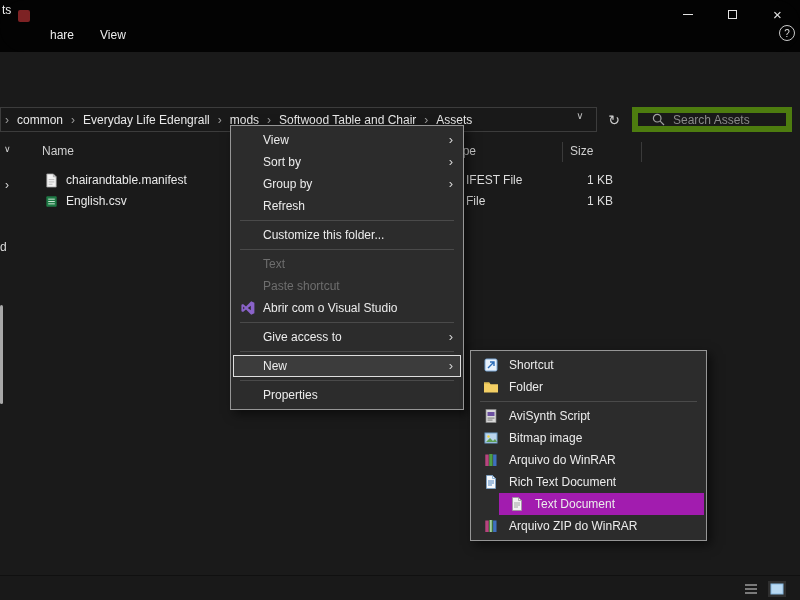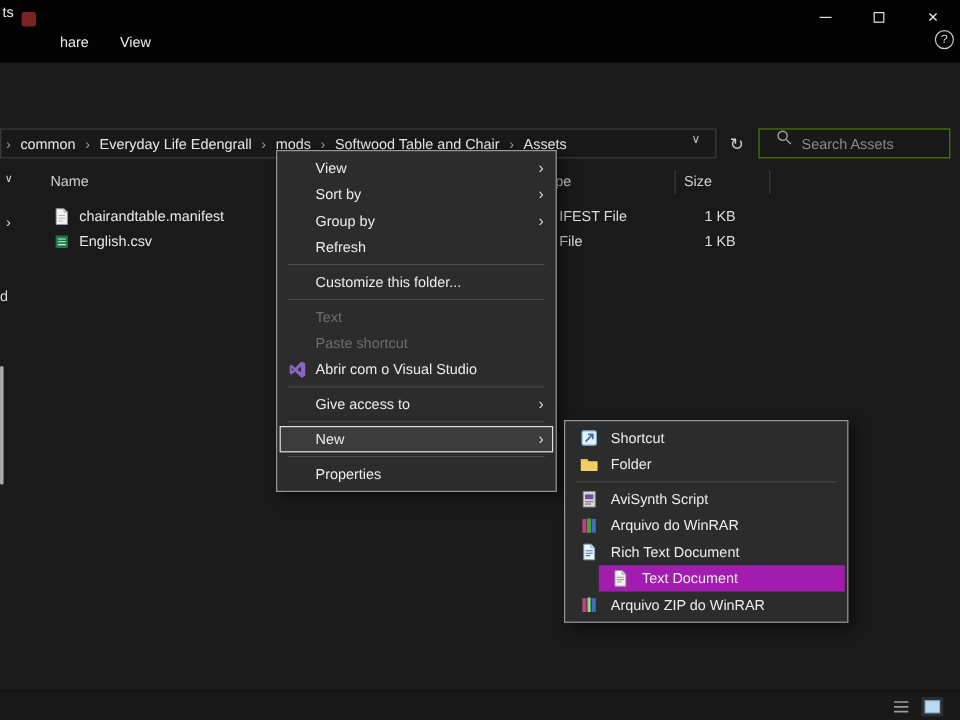--- a/index.html
+++ b/index.html
@@ -26,22 +26,22 @@
   .main { position:absolute; top:52px; left:0; width:800px; height:523px; background:#1a1a1a; }
   
   .addr-box { position:absolute; left:0; top:55px; width:597px; height:25px; border:1px solid #3c3c3c; background:#191919;
               display:flex; align-items:center; z-index:6; }
   .crumb { padding:0 8px; color:#e8e8e8; white-space:nowrap; cursor:default; }
   .crumb-sep { color:#9c9c9c; font-size:12px; }
   .crumb-sep.lead { padding-left:4px; }
   .addr-drop { position:absolute; right:4px; top:2px; width:24px; text-align:center; color:#bdbdbd; font-size:10px; }
   .refresh-btn { position:absolute; left:600px; top:55px; width:28px; height:25px; display:flex; align-items:center;
                  justify-content:center; color:#cfcfcf; font-size:14px; z-index:6; }
-  .search-box { position:absolute; left:632px; top:55px; width:160px; height:25px; border:1px solid #4d7c0f; background:#191919;
-                display:flex; z-index:6; }
+  .search-box { position:absolute; left:632px; top:55px; width:160px; height:25px; border:6px solid #4d7c0f; background:#191919;
+                display:flex; align-items:center; z-index:6; }
   .search-box svg { margin-left:14px; flex:0 0 auto; }
   .search-box input { background:transparent; border:none; outline:none; color:#cfcfcf; font-size:12px;
                       font-family:"Liberation Sans",sans-serif; margin-left:8px; width:112px; }
   .search-box input::placeholder { color:#8a8a8a; }
   
   .side-chev1 { position:absolute; left:4px; top:92px; font-size:9px; color:#d8d8d8; }
   .side-chev2 { position:absolute; left:5px; top:126px; font-size:12px; color:#d8d8d8; }
   .side-frag  { position:absolute; left:0px; top:188px; font-size:12px; color:#dcdcdc; }
   .side-scroll { position:absolute; left:0; top:253px; width:3px; height:99px; background:#a8a8a8; border-radius:2px; }
   
@@ -233,20 +233,28 @@
     <svg class="si" viewBox="0 0 16 16">
       <rect x="3" y="1.5" width="10" height="13" fill="#d9d9d9" stroke="#8a8a8a" stroke-width="0.7"></rect>
       <rect x="4.5" y="4" width="7" height="4" fill="#6b4fa0"></rect>
       <rect x="4.5" y="9.5" width="7" height="1.2" fill="#8a8a8a"></rect>
       <rect x="4.5" y="11.5" width="5" height="1.2" fill="#8a8a8a"></rect>
     </svg>
     <span>AviSynth Script</span>
   </div>
   <div class="item">
     <svg class="si" viewBox="0 0 16 16">
+      <rect x="2" y="3" width="12" height="10" fill="#bcd6ee" stroke="#6f9fca"></rect>
+      <circle cx="5.5" cy="6.5" r="1.2" fill="#f2d23d"></circle>
+      <path d="M3 12l4-4 3 3 2-2 2 3z" fill="#5f9e54"></path>
+    </svg>
+    <span>Bitmap image</span>
+  </div>
+  <div class="item">
+    <svg class="si" viewBox="0 0 16 16">
       <rect x="2.3" y="2.5" width="3.4" height="11.5" fill="#b8447f"></rect>
       <rect x="6.2" y="2" width="3.4" height="12" fill="#4d9e45"></rect>
       <rect x="10.1" y="2.5" width="3.4" height="11.5" fill="#3f6fbe"></rect>
     </svg>
     <span>Arquivo do WinRAR</span>
   </div>
   <div class="item">
     <svg class="si" viewBox="0 0 16 16">
       <path d="M3.5 1.5h6l3 3v10h-9z" fill="#f5f8fc" stroke="#7aa3cc" stroke-width="0.8"></path>
       <path d="M9.5 1.5v3h3" fill="none" stroke="#7aa3cc" stroke-width="0.8"></path>

